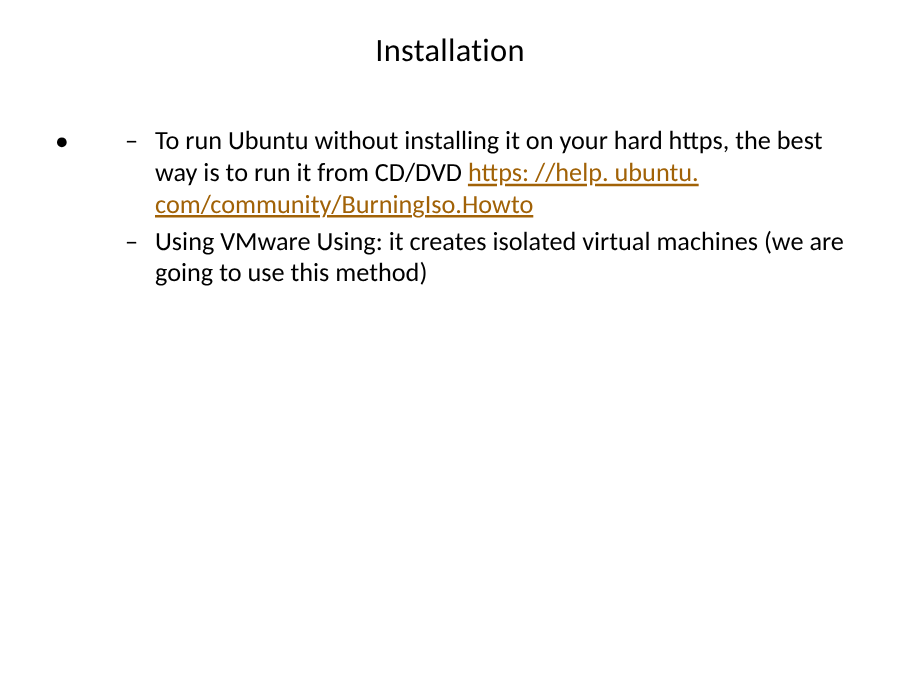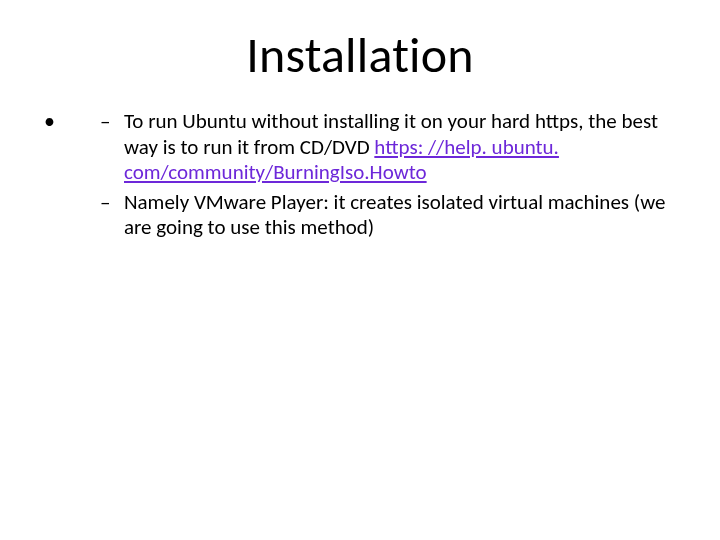--- a/index.html
+++ b/index.html
@@ -7,23 +7,23 @@
       width: 720px;
       height: 540px;
       background: #fff;
       font-family: Calibri, "Segoe UI", Arial, sans-serif;
       color: #000;
       padding: 24px 30px 30px 30px;
       overflow: hidden;
     }
     .title {
       text-align: center;
-      font-size: 50px;
+      font-size: 26px;
       font-weight: 400;
-      margin-bottom: 24px;
+      margin-bottom: 44px;
       letter-spacing: 0.2px;
     }
     ul.level1 {
       list-style: none;
       padding-left: 8px;
     }
     ul.level1 > li {
       position: relative;
       padding-left: 28px;
       font-size: 25px;
@@ -51,33 +51,33 @@
     }
     ul.level2 > li::before {
       content: "–";
       position: absolute;
       left: 0;
       top: 0;
       font-size: 21px;
     }
     .link {
       text-decoration: underline;
-      color: #6d28d9;
+      color: #a16207;
       display: inline;
     }
   </style>
 </head>
 <body>
 
 <h1 class="title">Installation</h1>
 
 <ul class="level1">
   <li>
     <ul class="level2">
       <li>
         <span>To run Ubuntu without installing it on your hard https, the best way is to run it from CD/DVD </span><span class="link">https: //help. ubuntu. com/community/BurningIso.Howto</span>
       </li>
       <li>
-        <span>Namely VMware Player: it creates isolated virtual machines (we are going to use this method)</span>
+        <span>Using VMware Using: it creates isolated virtual machines (we are going to use this method)</span>
       </li>
     </ul>
   </li>
 </ul>
 
 </body></html>

